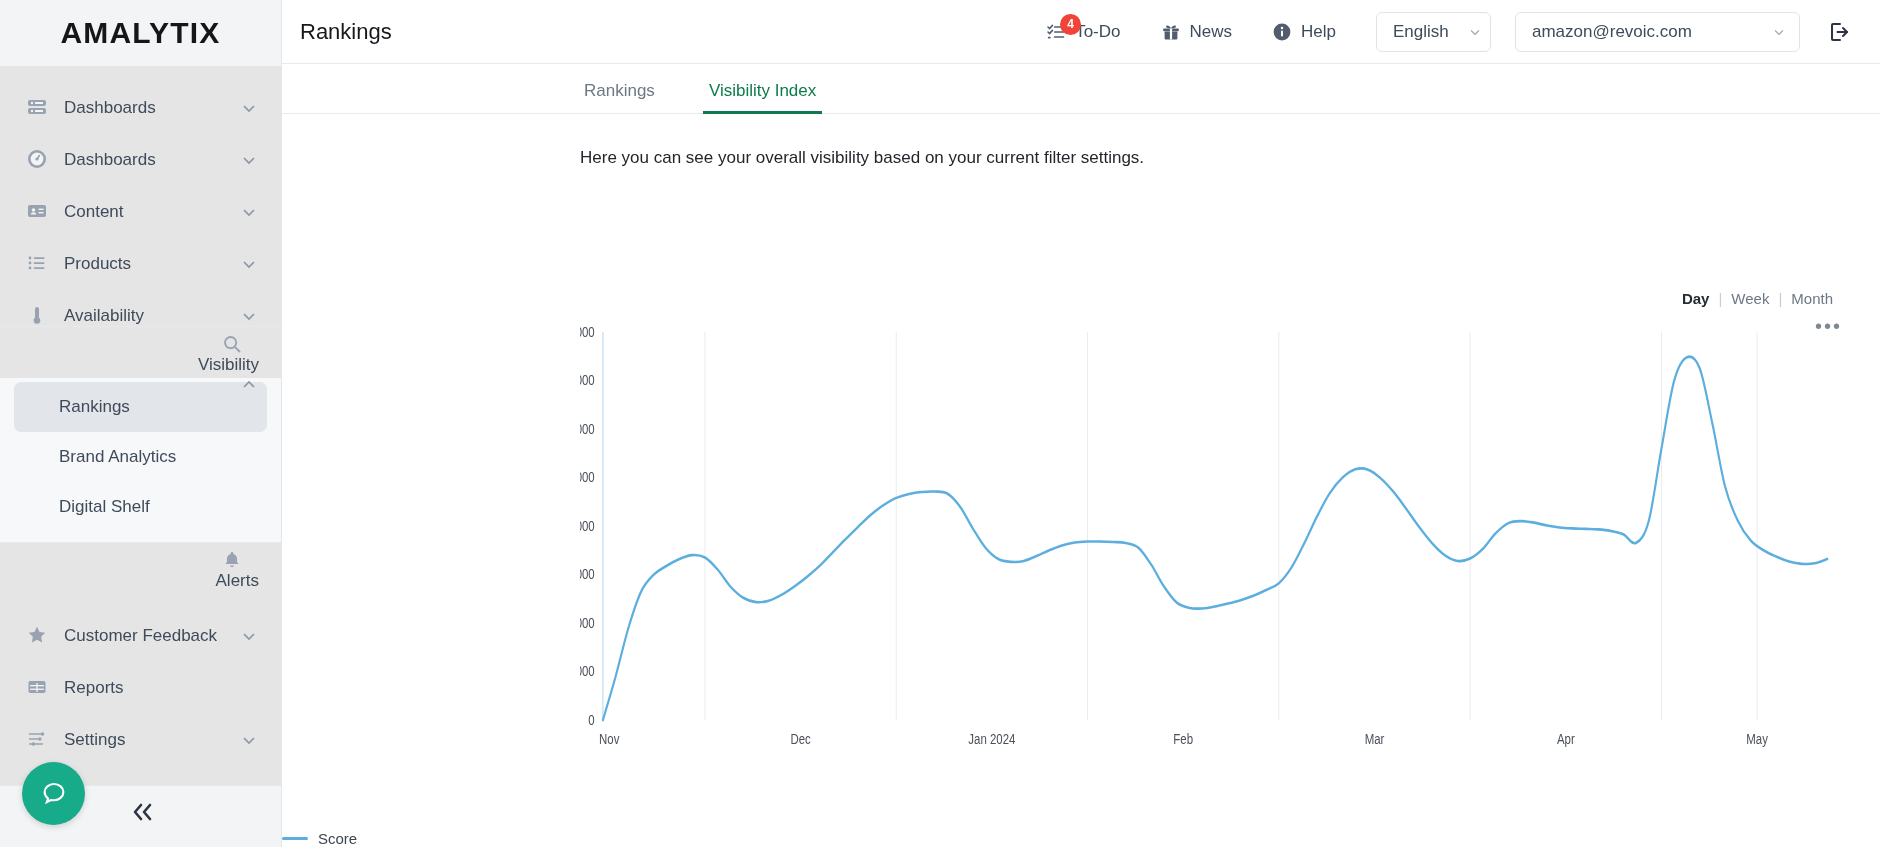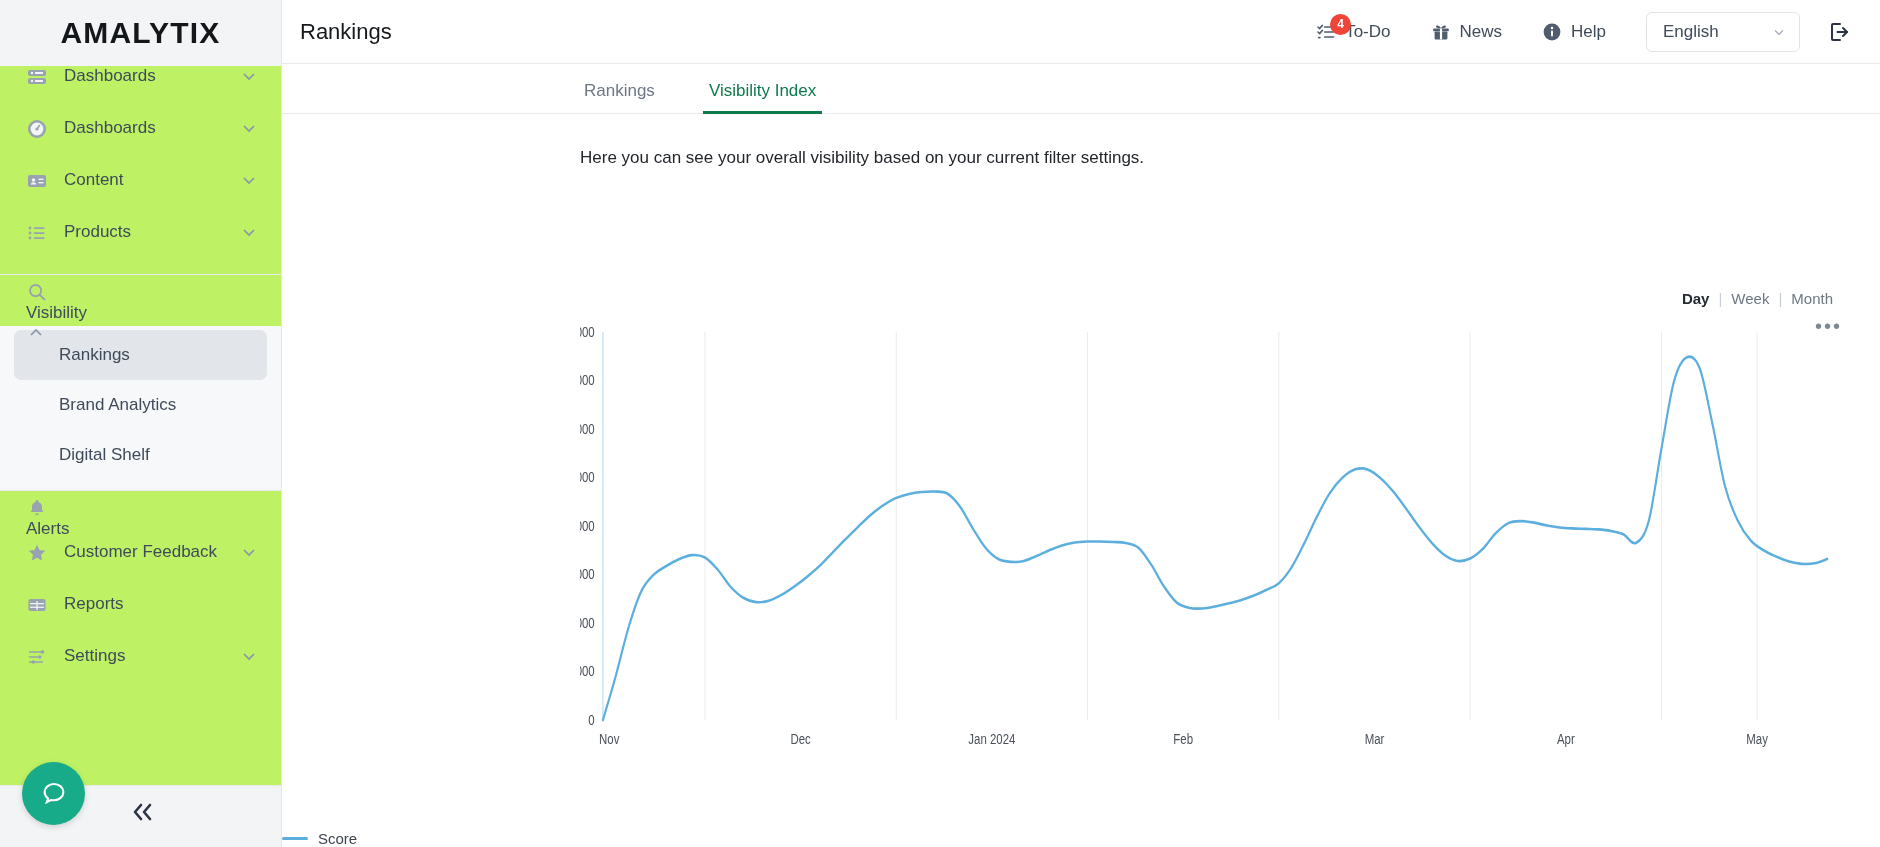--- a/index.html
+++ b/index.html
@@ -7,38 +7,38 @@
     width: 1880px; height: 847px;
     font-family: "Liberation Sans", sans-serif;
     background: #ffffff;
     overflow: hidden;
   }
   body { display: flex; }
 
   
   #sidebar {
     width: 282px; height: 847px;
-    background: #bef264;
+    background: #e5e5e5;
     border-right: 1px solid #e3e6ea;
     position: relative;
     flex: 0 0 282px;
     overflow: hidden;
   }
   #brand {
     height: 66px;
     display: flex; align-items: center; justify-content: center;
     background: #f2f4f6;
   }
   #brand .logo {
     font-size: 30px; font-weight: bold; letter-spacing: 1.2px;
     color: #14171a;
   }
   .nav-item {
     height: 52px;
-    display: flex; align-items: flex-start;
+    display: flex; align-items: flex-end;
     padding: 0 22px 0 26px;
     cursor: pointer;
     color: #3f4b5b;
     font-size: 17px;
   }
   .nav-item .ico {
     width: 22px; height: 22px; flex: 0 0 22px;
     margin-right: 16px;
     display: flex; align-items: center; justify-content: center;
     color: #98a2b0;
@@ -112,21 +112,21 @@
   .select-box {
     margin-left: 40px;
     height: 40px; border: 1px solid #dfe3e8; border-radius: 6px;
     display: flex; align-items: center;
     padding: 0 12px 0 16px;
     font-size: 17px; color: #3f4b5b;
     cursor: pointer; background: #fff;
   }
   .select-box .val { white-space: nowrap; }
   .select-box .chev { margin-left: auto; padding-left: 18px; color: #9aa4b0; display: flex; }
-  #lang-select { width: 154px; }
+  #lang-select { width: 115px; }
   #account-select { width: 285px; margin-left: 24px; }
   #logout-btn {
     margin-left: 22px; width: 34px; height: 34px;
     display: flex; align-items: center; justify-content: center;
     cursor: pointer; color: #2b3442;
   }
 
   
   #tabs {
     height: 50px; flex: 0 0 50px;
@@ -250,20 +250,34 @@
         </svg>
     </span>
     <span class="lbl">Products</span>
     <span class="chev">
       <svg width="20" height="20" viewBox="0 0 20 20" fill="none" stroke="currentColor" stroke-width="1.7">
           <path d="M5 8l5 5 5-5"></path>
         </svg>
     </span>
   </div>
 
+  <div class="nav-item">
+    <span class="ico">
+      <svg width="20" height="20" viewBox="0 0 20 20" fill="currentColor">
+          <rect x="8" y="2" width="4" height="12" rx="2"></rect>
+          <circle cx="10" cy="15.5" r="3.3"></circle>
+        </svg>
+    </span>
+    <span class="lbl">Availability</span>
+    <span class="chev">
+      <svg width="20" height="20" viewBox="0 0 20 20" fill="none" stroke="currentColor" stroke-width="1.7">
+          <path d="M5 8l5 5 5-5"></path>
+        </svg>
+    </span>
+  </div>
 
   <div class="nav-item nav-section-top">
     <span class="ico">
       <svg width="20" height="20" viewBox="0 0 20 20" fill="none" stroke="currentColor" stroke-width="1.8">
           <circle cx="8.6" cy="8.6" r="5.6"></circle>
           <path d="M12.8 12.8L18 18"></path>
         </svg>
     </span>
     <span class="lbl">Visibility</span>
     <span class="chev">
@@ -401,20 +415,28 @@
 
       <div class="select-box" id="lang-select">
         <span class="val">English</span>
         <span class="chev">
           <svg width="16" height="16" viewBox="0 0 20 20" fill="none" stroke="currentColor" stroke-width="1.6">
               <path d="M5 8l5 5 5-5"></path>
             </svg>
         </span>
       </div>
 
+      <div class="select-box" id="account-select">
+        <span class="val">amazon@revoic.com</span>
+        <span class="chev">
+          <svg width="16" height="16" viewBox="0 0 20 20" fill="none" stroke="currentColor" stroke-width="1.6">
+              <path d="M5 8l5 5 5-5"></path>
+            </svg>
+        </span>
+      </div>
 
       <div id="logout-btn">
         <svg width="24" height="24" viewBox="0 0 24 24" fill="none" stroke="currentColor" stroke-width="2" stroke-linecap="round" stroke-linejoin="round">
           <path d="M13 4H6a1 1 0 00-1 1v14a1 1 0 001 1h7"></path>
             <path d="M16 8l4 4-4 4"></path>
             <path d="M10.5 12H20"></path>
         </svg>
       </div>
     </div>
   </div>

